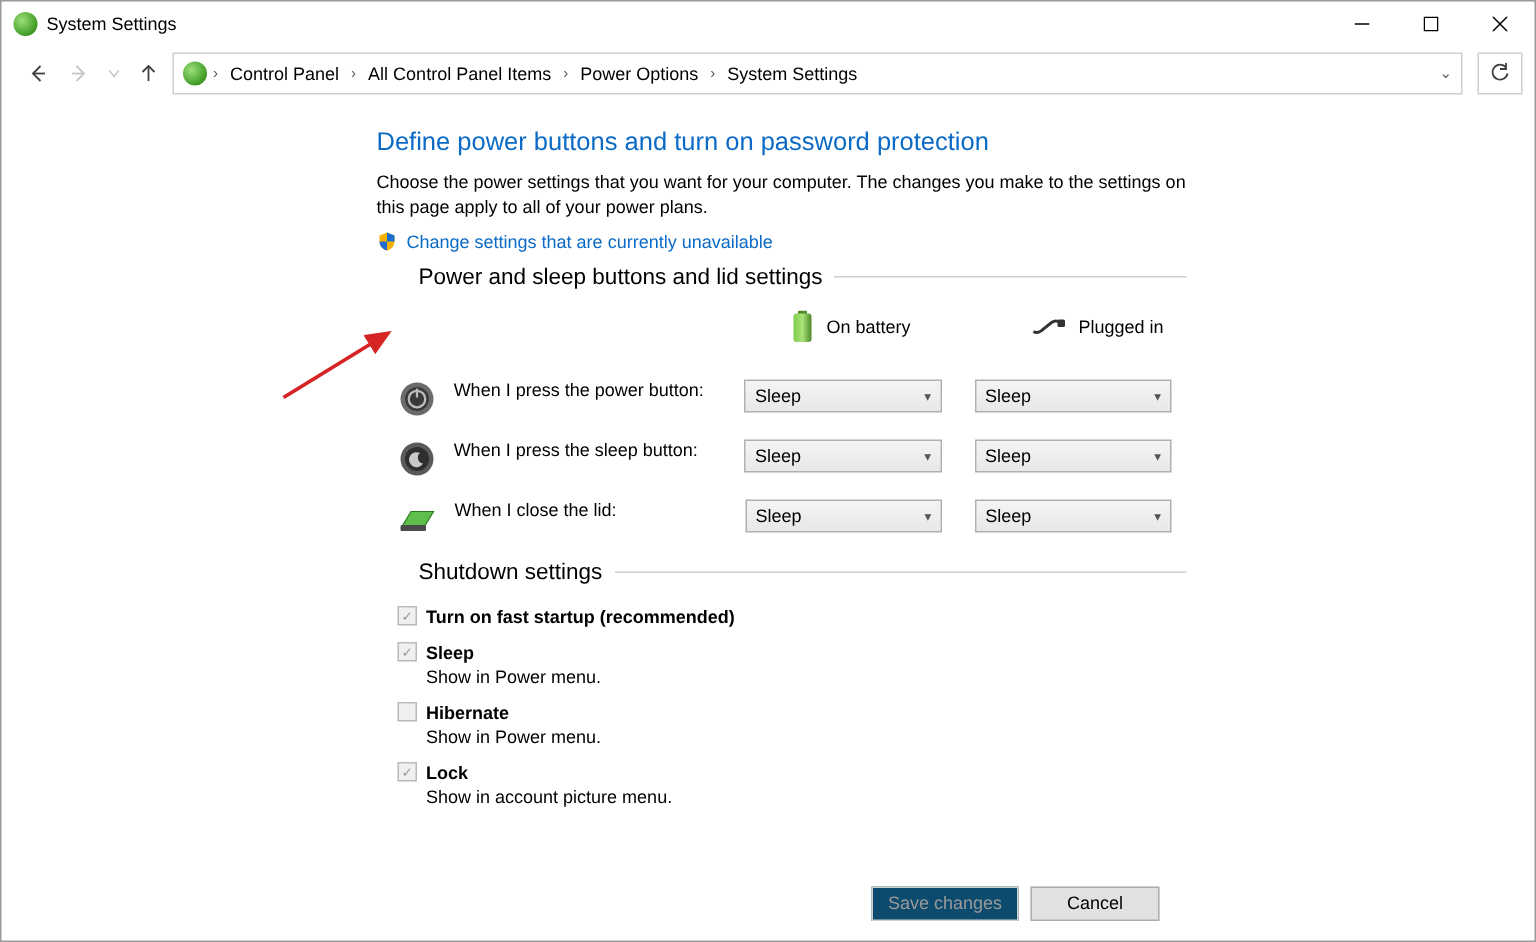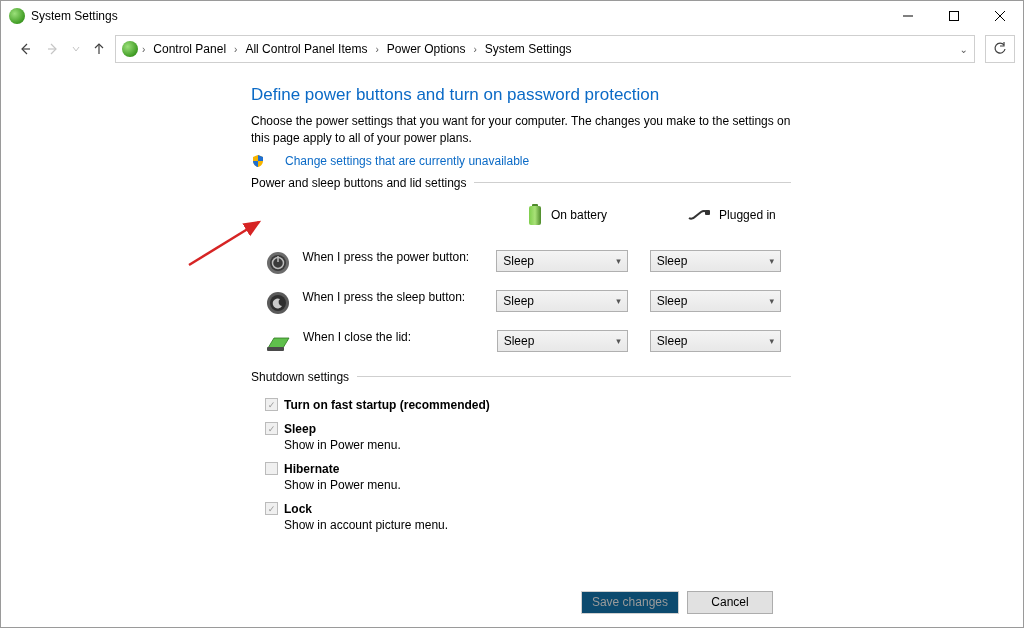--- a/index.html
+++ b/index.html
@@ -19,23 +19,23 @@
   .crumb { font-size: 12px; color: #000; padding: 0 4px; cursor: default; }
   .chev { font-size: 10px; color: #5a5a5a; padding: 0 2px; }
   .refresh-btn { width: 30px; height: 28px; border: 1px solid #cfcfcf; margin-left: 6px; display: flex; align-items: center; justify-content: center; background: #fff; }
   .searchbox { width: 320px; height: 28px; border: 1px solid #cfcfcf; margin-left: 6px; display: flex; align-items: center; padding: 0 8px; background: #fff; justify-content: space-between; }
   .searchbox input { border: none; outline: none; font-size: 12px; flex: 1; color: #000; }
   .searchbox input::placeholder { color: #777; }
   .content { flex: 1; overflow: hidden; position: relative; padding: 18px 0 0 0; }
   .inner { margin-left: 250px; width: 540px; }
   .heading { color: #0b6ac6; font-size: 17px; font-weight: 400; margin-bottom: 8px; }
   .desc { font-size: 12px; color: #000; line-height: 1.45; margin-bottom: 6px; }
-  .change-link-row { display: flex; align-items: flex-end; gap: 20px; margin-bottom: 8px; }
+  .change-link-row { display: flex; align-items: flex-end; gap: 6px; margin-bottom: 8px; }
   .link { color: #0b6ac6; font-size: 12px; cursor: pointer; }
-  .fieldset-label { font-size: 12px; color: #000; position: relative; }
+  .fieldset-label { font-size: 15px; color: #000; position: relative; margin-left: 28px; }
   .fieldset-line { display: flex; align-items: center; gap: 8px; margin-top: 4px; margin-bottom: 14px; }
   .fieldset-line .hr { flex: 1; height: 1px; background: #cfcfcf; }
   .col-headers { display: flex; margin-left: 240px; gap: 46px; margin-bottom: 24px; }
   .col-header { display: flex; align-items: center; gap: 8px; font-size: 12px; }
   .row { display: flex; align-items: flex-start; margin-bottom: 14px; gap: 12px; }
   .row-icon { width: 26px; height: 26px; display: flex; align-items: center; justify-content: center; margin-left: 14px; }
   .row-label { font-size: 12px; width: 186px; }
   .dropdown { width: 134px; height: 22px; border: 1px solid #b0b0b0; background: linear-gradient(#f4f4f4, #e8e8e8); display: flex; align-items: center; justify-content: space-between; padding: 0 6px; font-size: 12px; margin-right: 10px; }
   .dropdown .dd-chev { font-size: 9px; color: #555; }
   .shutdown-item { margin-left: 14px; margin-top: 10px; }

